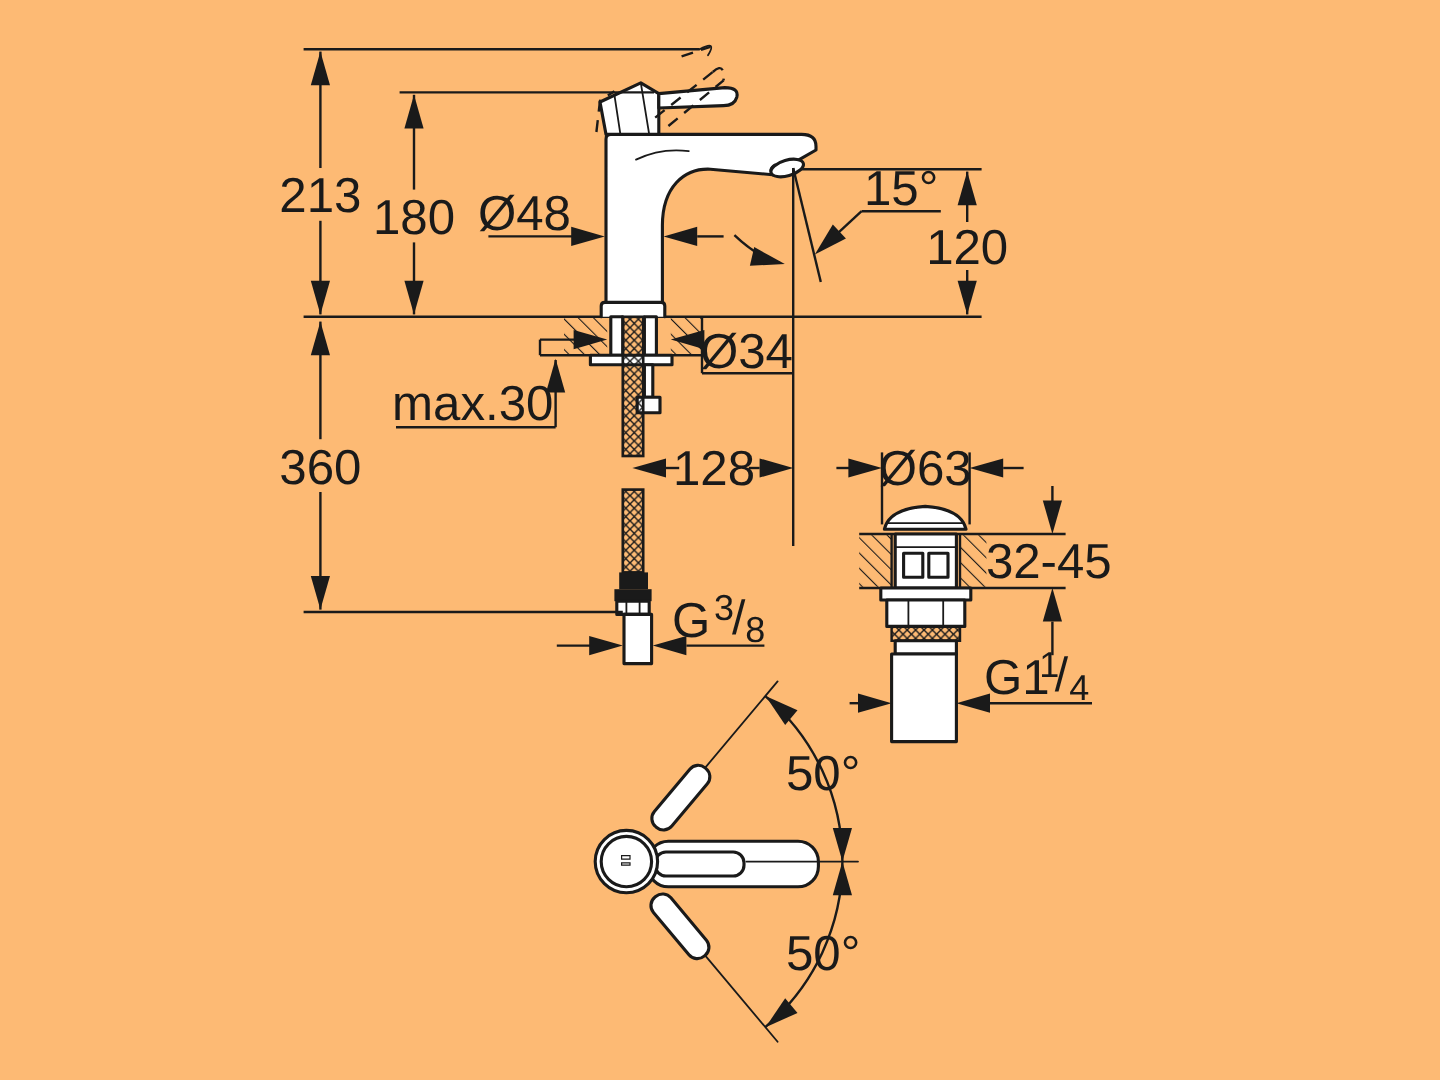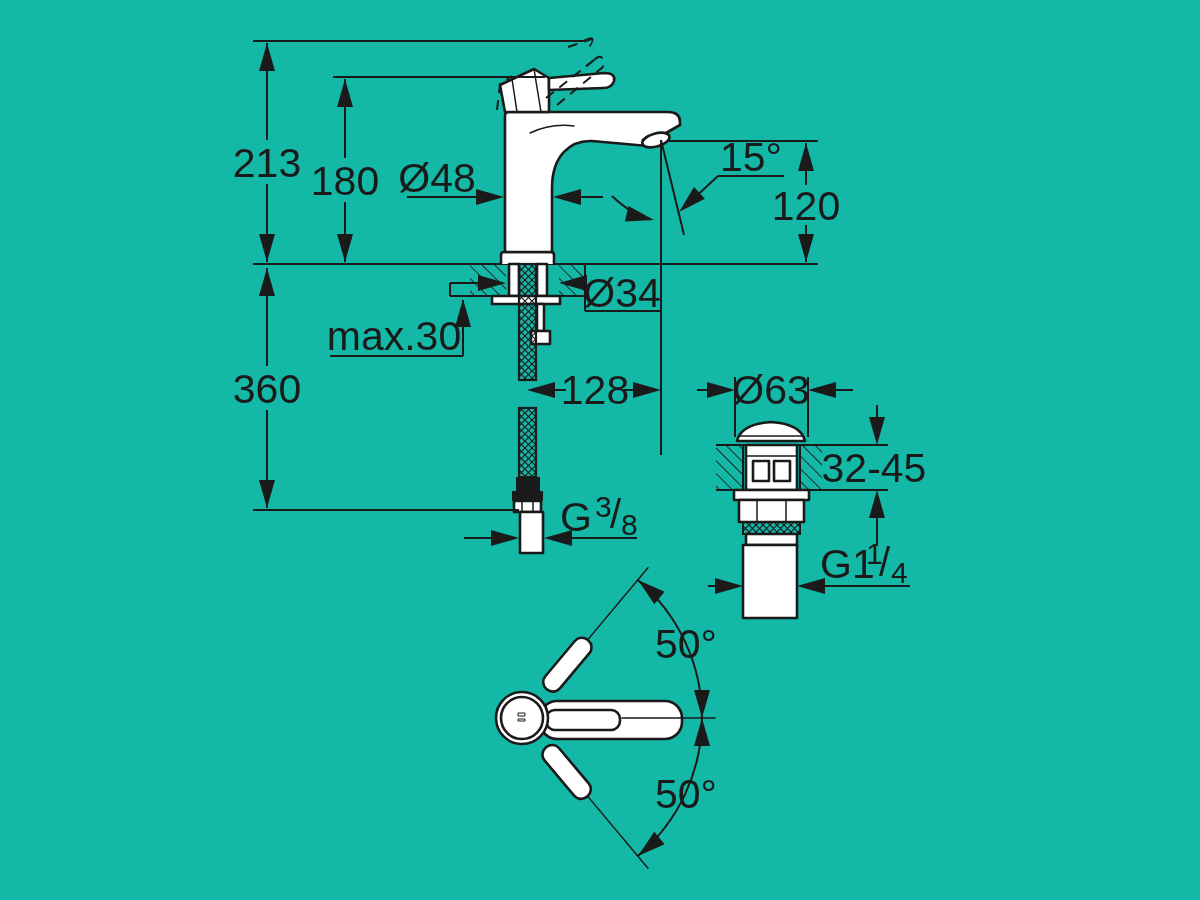--- a/index.html
+++ b/index.html
@@ -1,16 +1,16 @@
 <!DOCTYPE html>
 <html><head>
 <meta charset="utf-8">
 <style>
   html,body { margin:0; padding:0; background:#ffffff; }
-  .stage { width:1200px; height:900px; position:relative; background:#14b8a6; overflow:hidden; }
+  .stage { width:1200px; height:900px; position:relative; background:#fdba74; overflow:hidden; }
   svg { display:block; }
   .dim-text {
     font-family:"Liberation Sans","DejaVu Sans",sans-serif;
     font-size:41px;
     fill:#1a1a1a;
     letter-spacing:0px;
   }
   .dim-text-sup { font-family:"Liberation Sans","DejaVu Sans",sans-serif; font-size:30px; fill:#1a1a1a; }
   .dim-text-slash { font-family:"Liberation Sans","DejaVu Sans",sans-serif; font-size:40px; fill:#1a1a1a; }
   .outline { stroke:#1a1a1a; stroke-width:2.6; fill:#ffffff; stroke-linejoin:round; stroke-linecap:round; }

